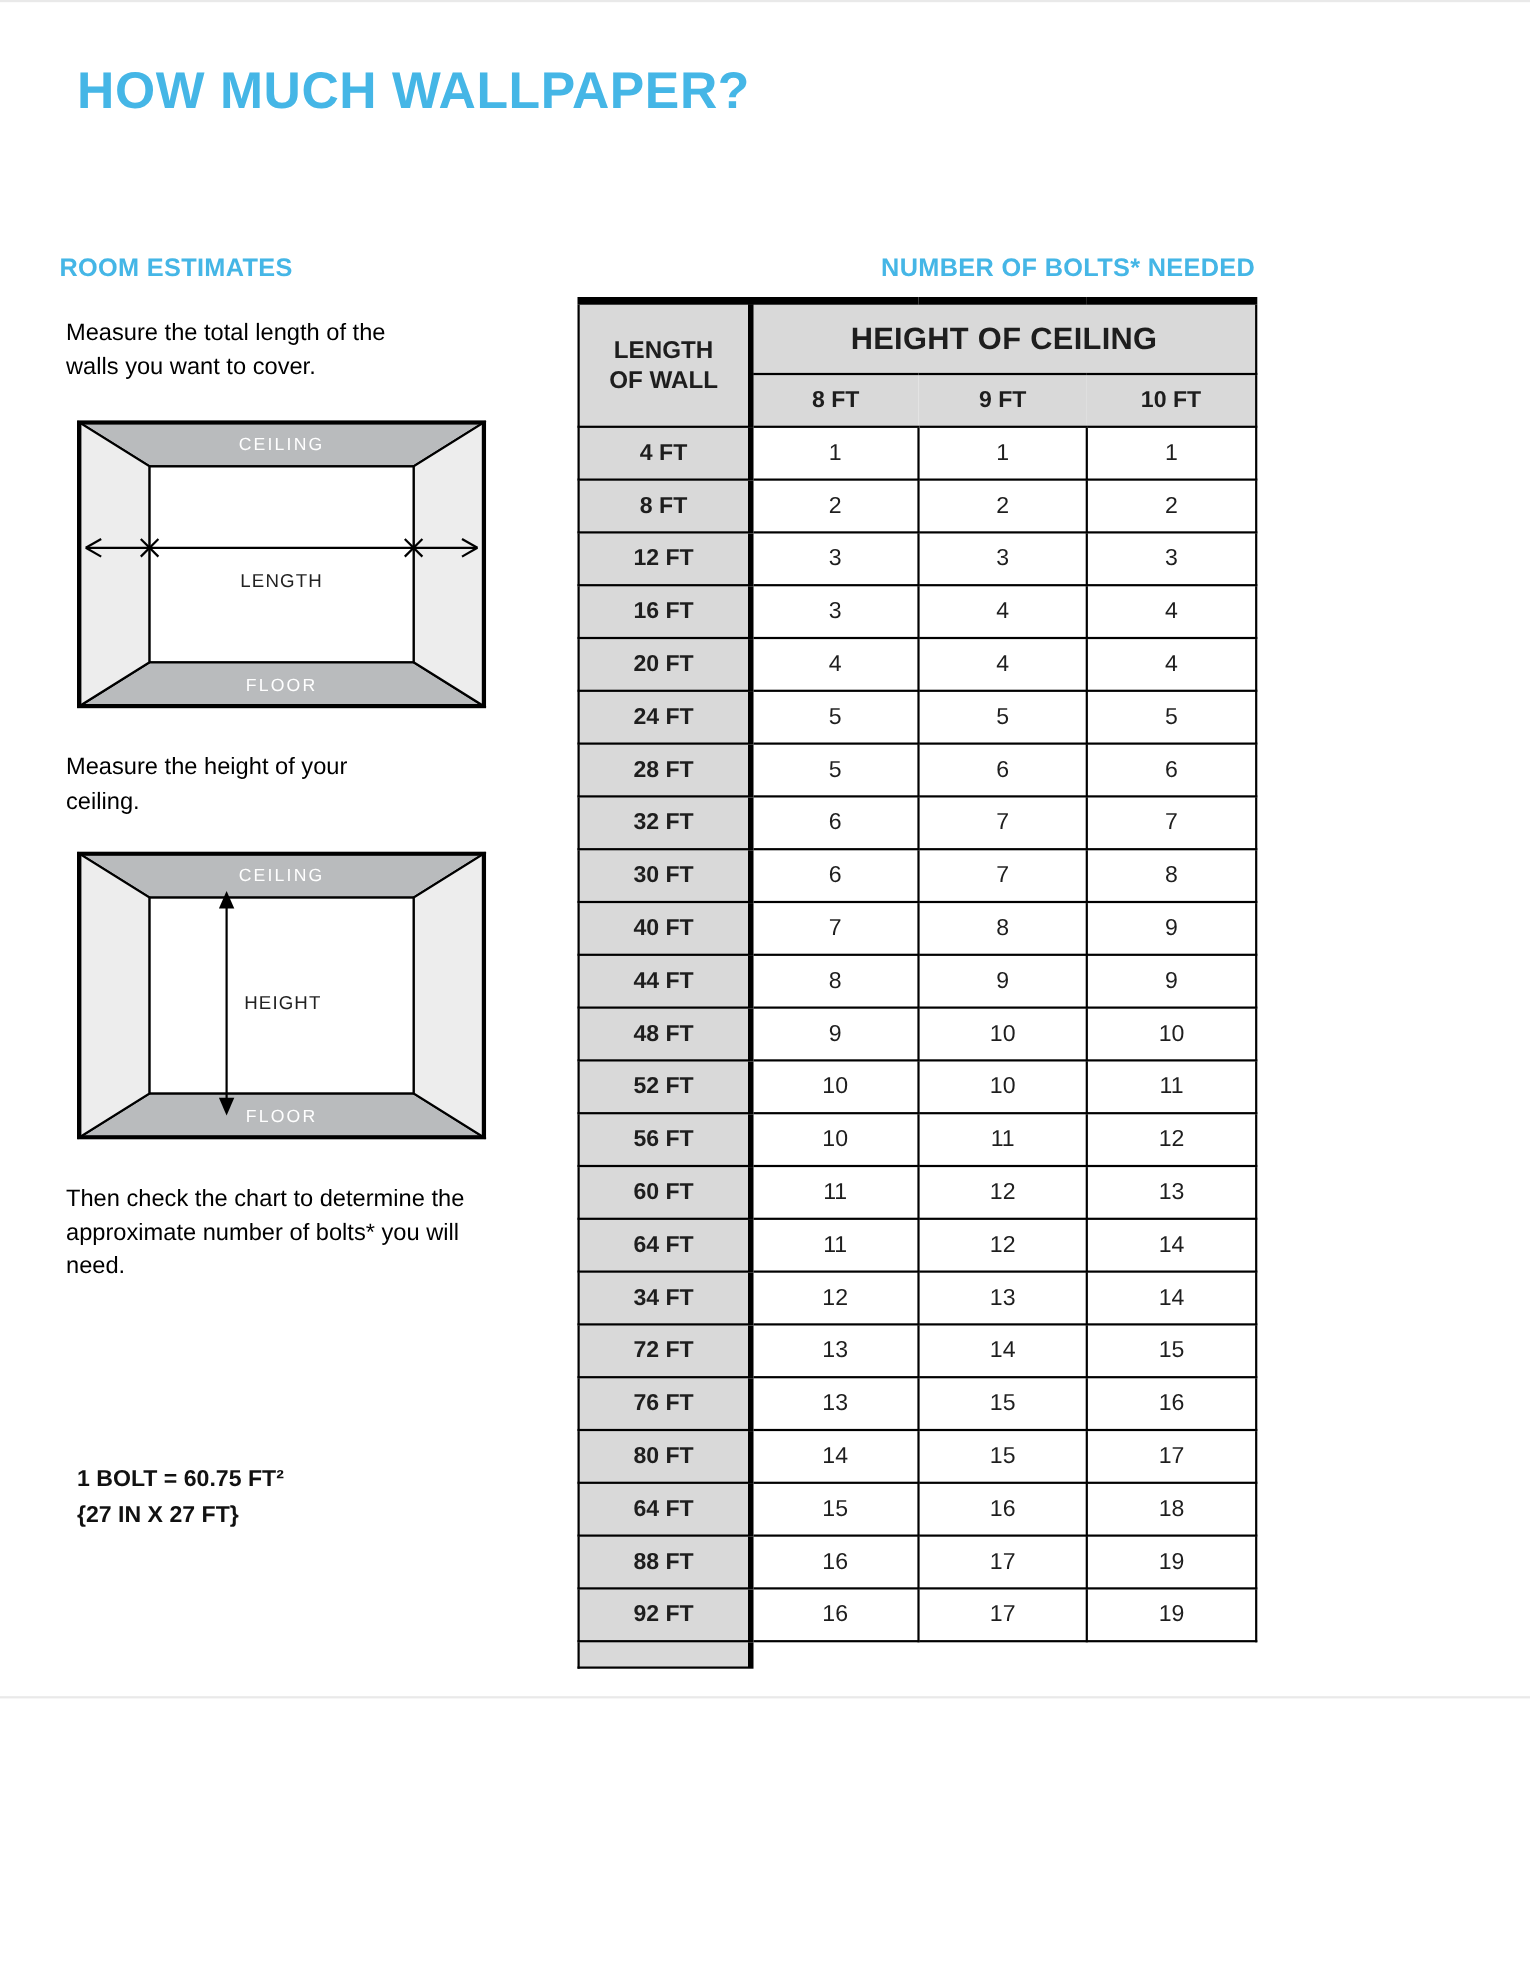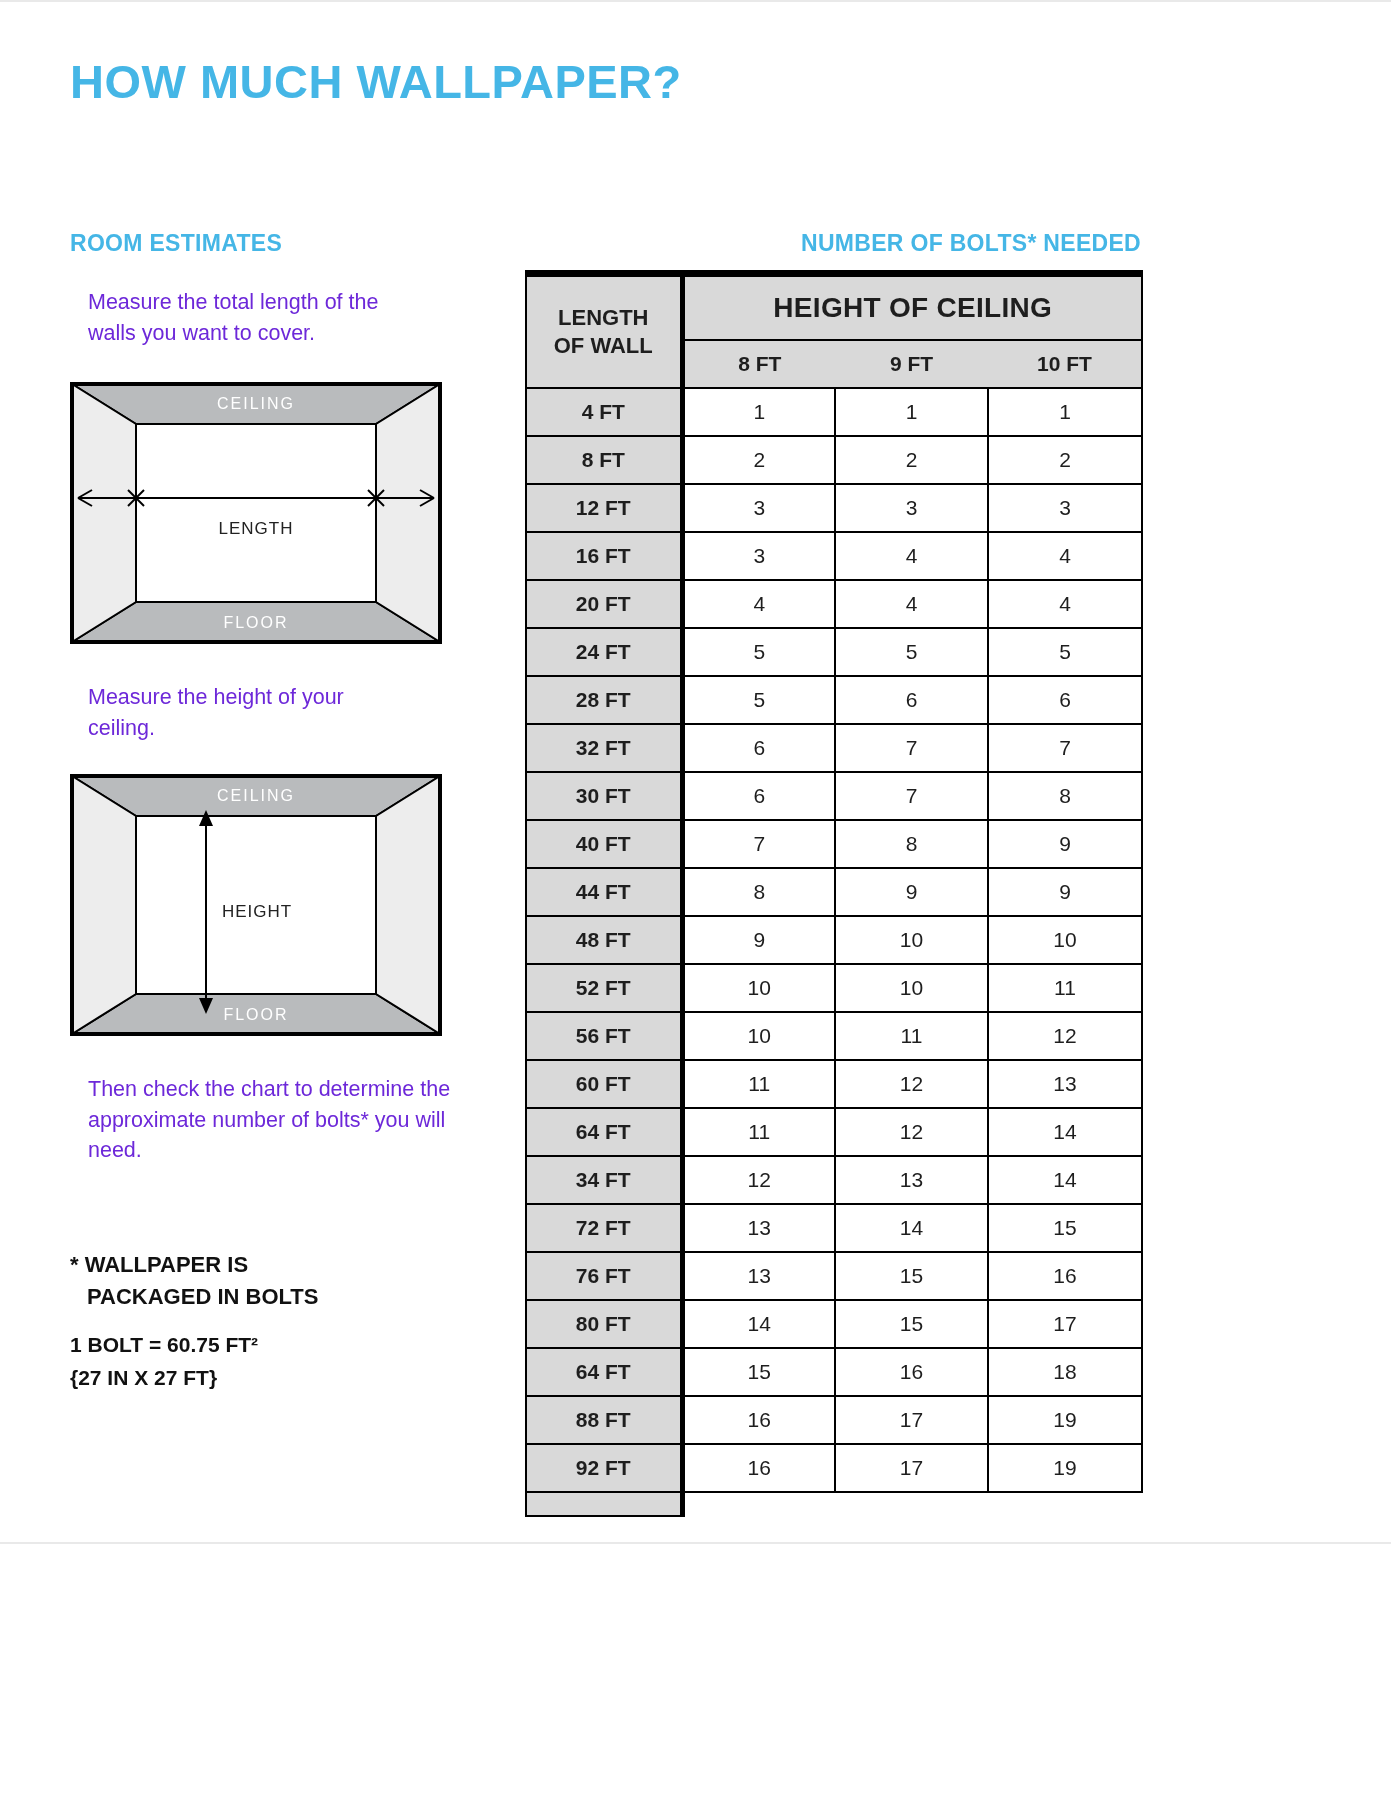--- a/index.html
+++ b/index.html
@@ -15,23 +15,23 @@
     font-family:"Liberation Sans",sans-serif;color:#1e1e1e;overflow:hidden;
     border-top:2px solid #e9e9e9;border-bottom:2px solid #e9e9e9;
   }
   .title{
     position:absolute;left:70px;top:52px;font-size:47px;font-weight:bold;
     color:var(--accent);letter-spacing:0.5px;
   }
   .section-heading{
     font-size:23px;font-weight:bold;color:var(--accent);letter-spacing:0.3px;
   }
-  .room-estimates-heading{position:absolute;left:70px;top:228px;}
+  .room-estimates-heading{position:absolute;left:54px;top:228px;}
   .table-heading{position:absolute;left:525px;top:228px;width:616px;text-align:right;}
-  .step{position:absolute;left:88px;font-size:21.5px;line-height:1.42;color:#6d28d9;}
+  .step{position:absolute;left:60px;font-size:21.5px;line-height:1.42;color:#000000;}
   .step1{top:285px;width:330px;}
   .step2{top:680px;width:260px;}
   .step3{top:1072px;width:365px;}
   .diagram{position:absolute;left:70px;}
   .diagram-length{top:380px;}
   .diagram-height{top:772px;}
   .band-label{fill:#ffffff;font-size:16px;letter-spacing:2px;font-family:"Liberation Sans",sans-serif;}
   .dim-label{fill:#222222;font-size:17px;letter-spacing:1px;font-family:"Liberation Sans",sans-serif;}
   .packaging-note{position:absolute;left:70px;top:1247px;font-size:22px;font-weight:bold;line-height:1.45;color:#111;}
   .packaging-note .line2{padding-left:17px;}
@@ -116,24 +116,20 @@
       <polygon points="136,240 129,224 143,224" fill="#000"></polygon>
     </g>
     <text x="186" y="27" text-anchor="middle" class="band-label">CEILING</text>
     <text x="186" y="246" text-anchor="middle" class="band-label">FLOOR</text>
     <text x="152" y="143" text-anchor="start" class="dim-label">HEIGHT</text>
     <rect x="2" y="2" width="368" height="258" fill="none" stroke="#000" stroke-width="4"></rect>
   </svg>
 
   <div class="step step3">Then check the chart to determine the approximate number of bolts* you will need.</div>
 
-  <div class="packaging-note">
-    <div class="line1">* WALLPAPER IS</div>
-    <div class="line2">PACKAGED IN BOLTS</div>
-  </div>
 
   <div class="bolt-size">
     <div>1 BOLT = 60.75 FT²</div>
     <div>{27 IN X 27 FT}</div>
   </div>
 
   <table class="bolt-table">
     <colgroup>
       <col style="width:156px">
         <col style="width:153px">

